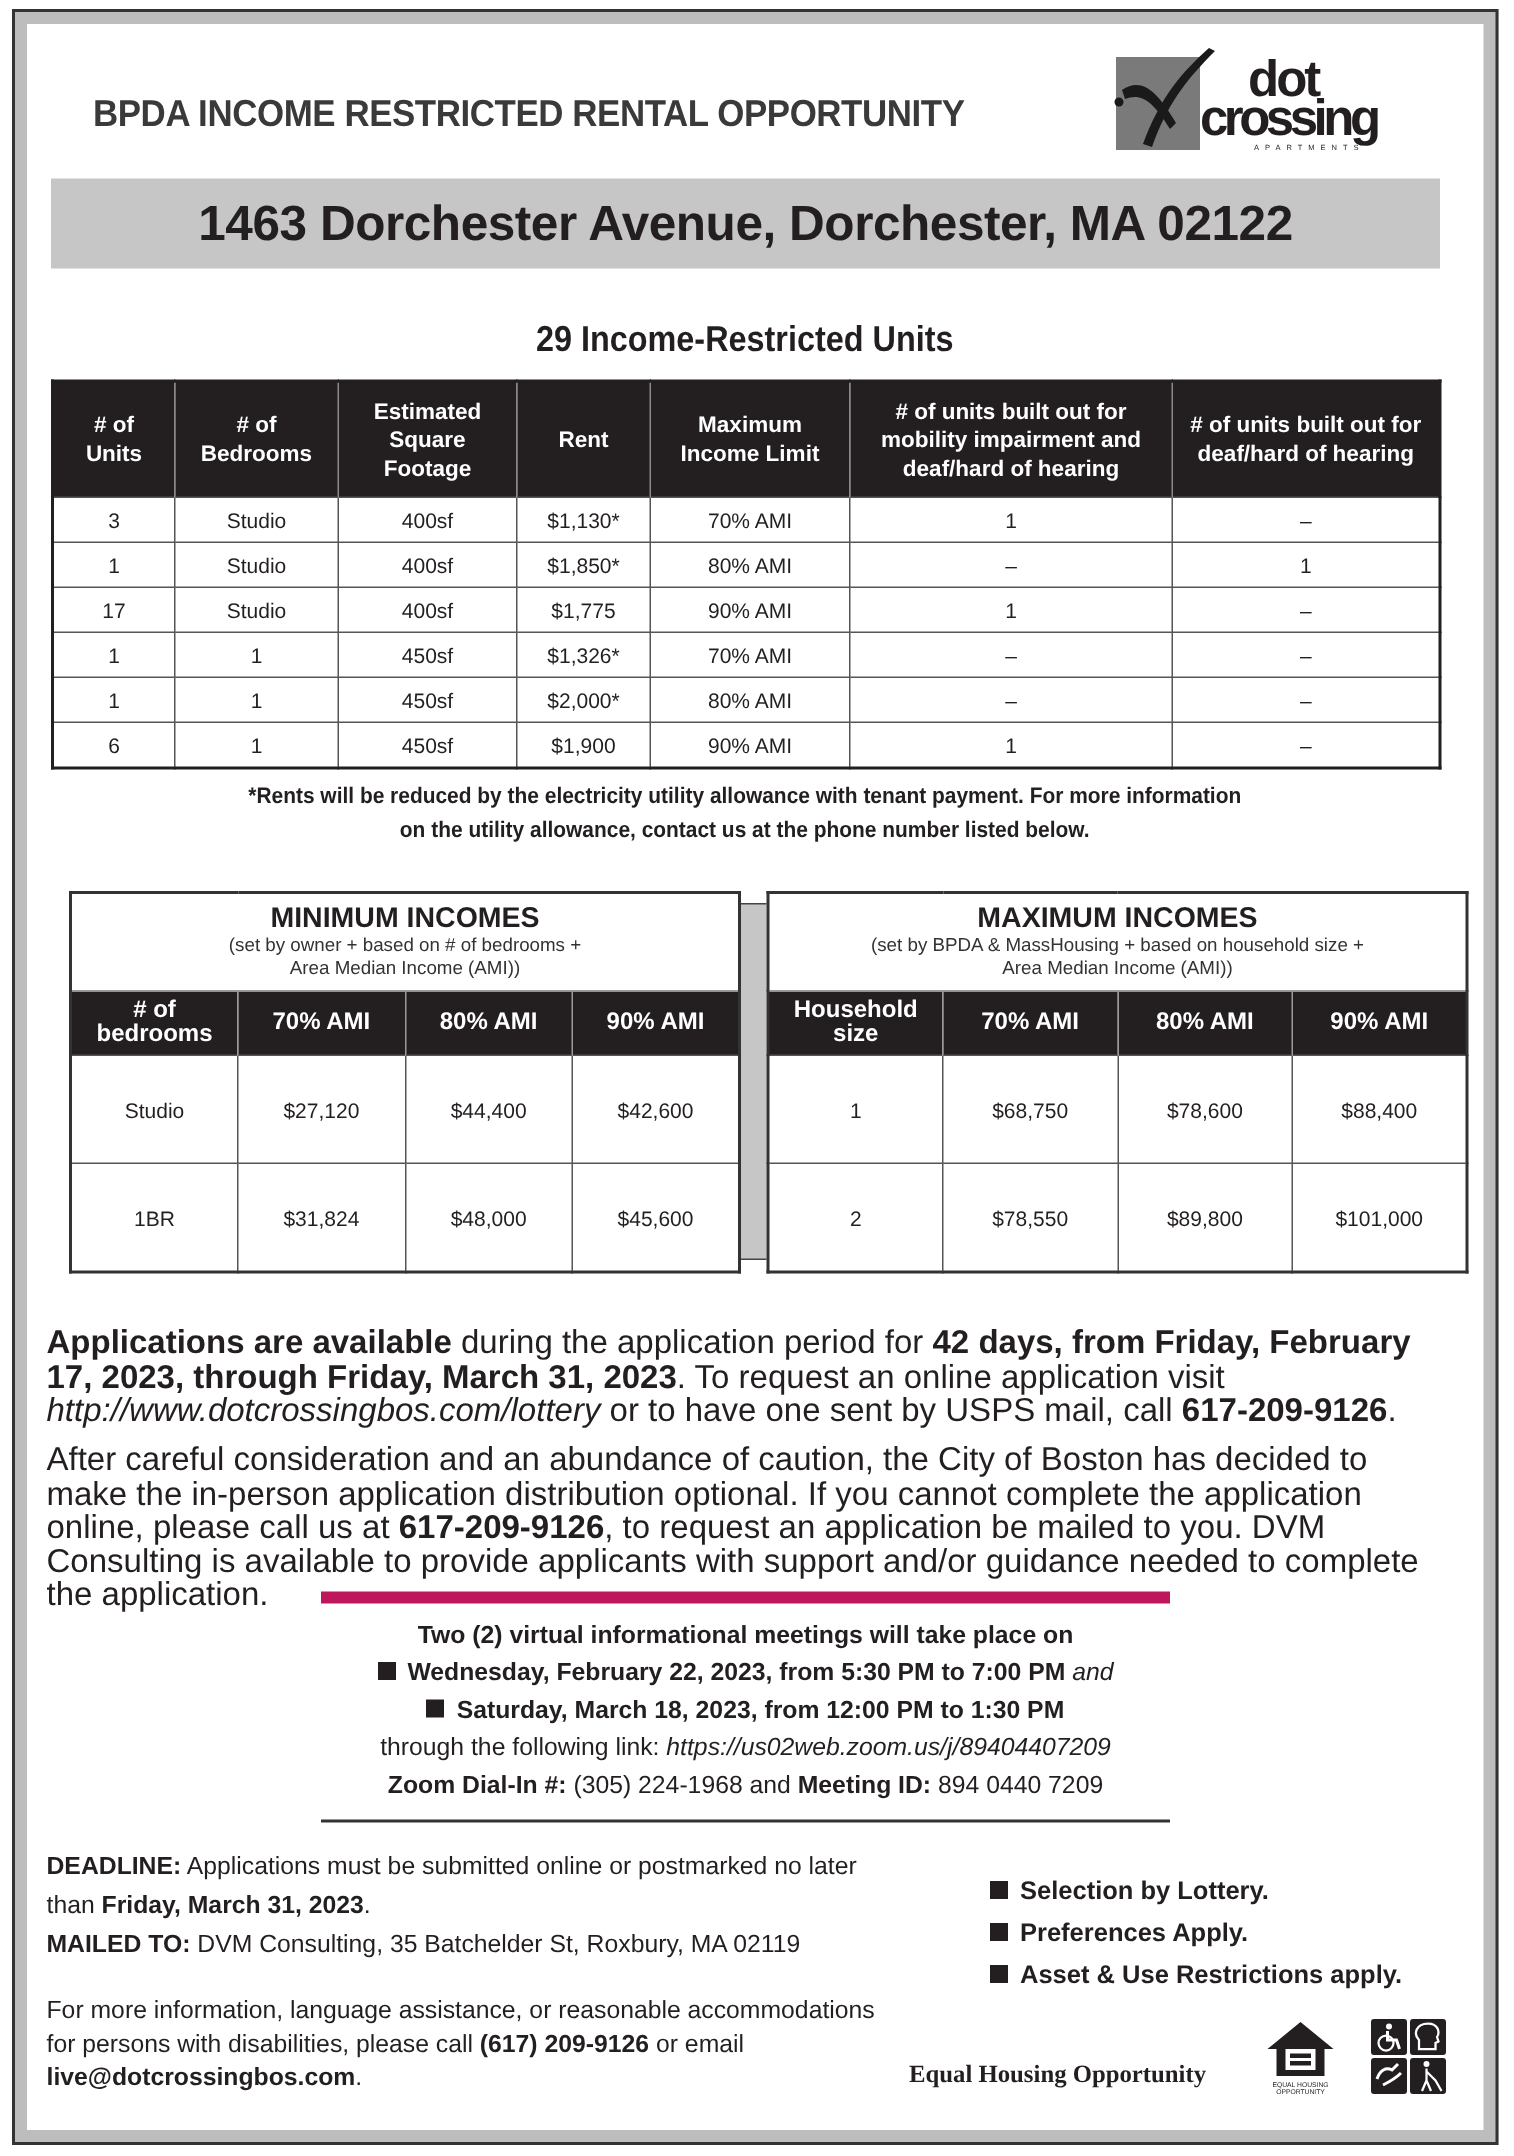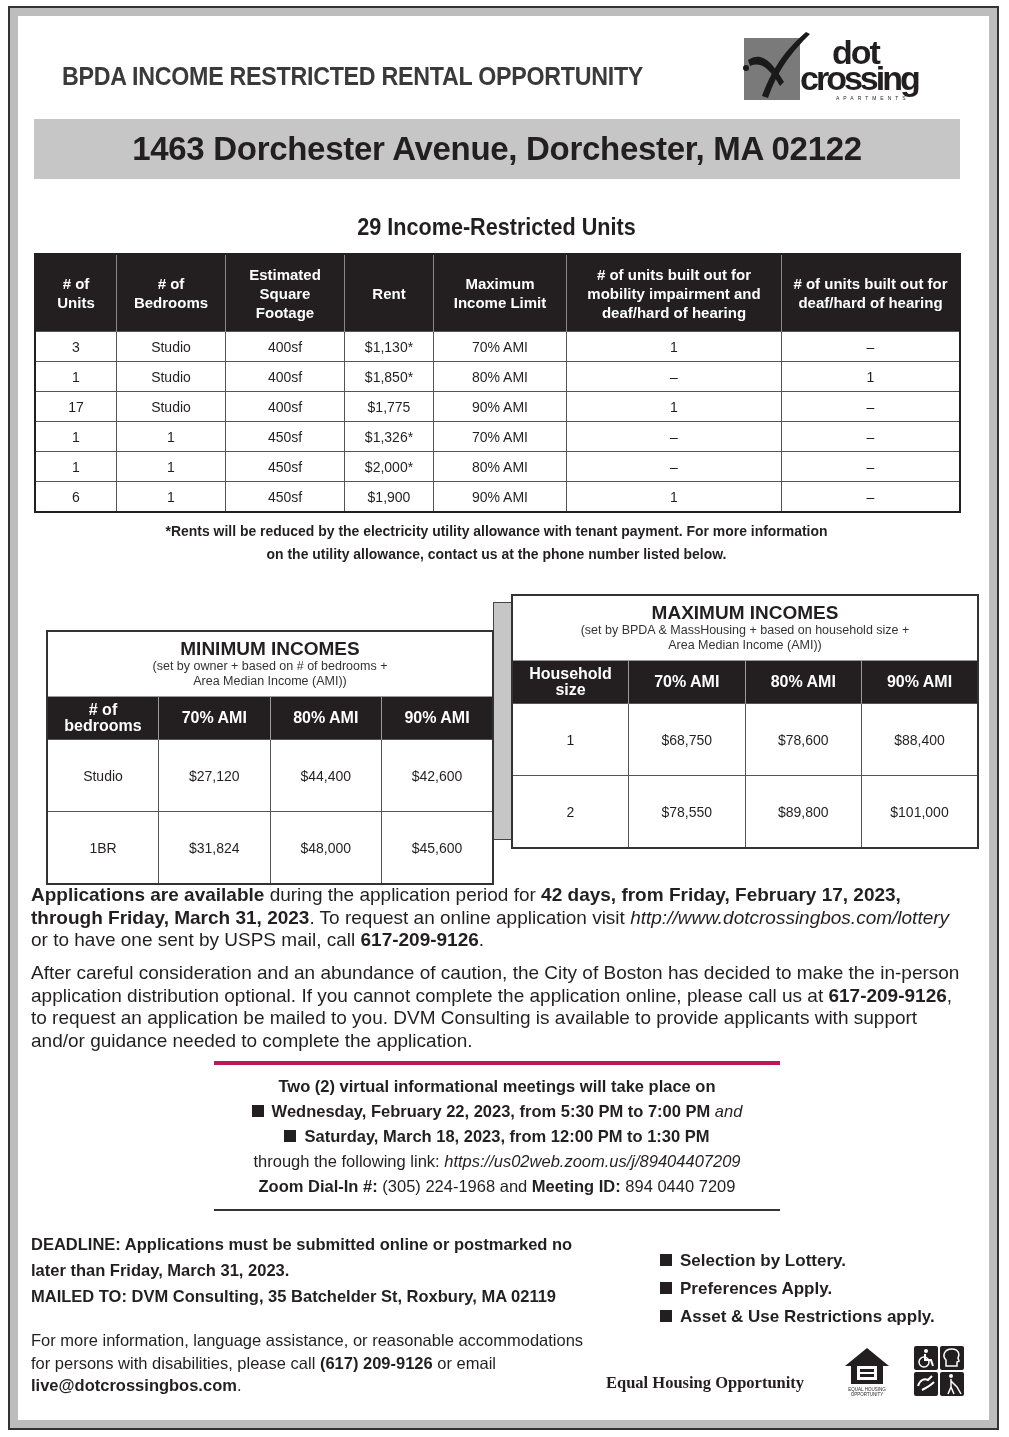--- a/index.html
+++ b/index.html
@@ -30,27 +30,27 @@
   .inc-table .cap td { height: 64px; text-align: center; vertical-align: middle; border-bottom: 1px solid #999; padding: 0; }
   .inc-title { font-weight: bold; font-size: 19px; display: block; line-height: 20px; }
   .inc-sub { font-size: 12.5px; line-height: 15px; display: block; color: #333; }
   .inc-table th { background: #231f20; color: #fff; font-weight: bold; font-size: 16px; line-height: 16px; height: 40px; border-right: 1px solid #999; text-align: center; }
   .inc-table th:last-child { border-right: none; }
   .inc-table td.val { height: 69px; text-align: center; border: 1px solid #555; font-size: 14px; }
   .inc-table tr td.val:first-child { border-left: none; }
   .inc-table tr td.val:last-child { border-right: none; }
   .gap-bar { position: absolute; left: 493px; top: 602px; width: 21px; height: 238px; background: #c6c6c6; border: 1px solid #444; box-sizing: border-box; }
 
-  .para { left: 31px; width: 930px; font-size: 19px; line-height: 22.5px; color: #231f20; }
+  .para { left: 31px; width: 930px; font-size: 22px; line-height: 22.5px; color: #231f20; }
   .para b { font-weight: bold; }
 
-  .meet { left: 214px; width: 566px; top: 1061px; border-top: 4px solid #be185d; border-bottom: 2px solid #333; padding: 9px 0 10px; text-align: center; font-size: 16.5px; line-height: 25px; }
+  .meet { left: 214px; width: 566px; top: 1061px; border-top: 8px solid #be185d; border-bottom: 2px solid #333; padding: 9px 0 10px; text-align: center; font-size: 16.5px; line-height: 25px; }
   .sq { display: inline-block; width: 12px; height: 12px; background: #231f20; margin-right: 8px; vertical-align: 0; }
 
-  .deadline { left: 31px; top: 1231px; width: 560px; font-size: 16.5px; line-height: 26px; font-weight: bold; }
+  .deadline { left: 31px; top: 1231px; width: 560px; font-size: 16.5px; line-height: 26px; }
   .moreinfo { left: 31px; top: 1329px; width: 560px; font-size: 16.5px; line-height: 22.5px; }
 
   .bullets { left: 660px; top: 1247px; font-size: 17px; line-height: 28px; font-weight: bold; }
   .eho-label { left: 606px; top: 1373px; font-weight: bold; font-size: 16.5px; font-family: Liberation Serif, serif; }
   .eho-logo { left: 842px; top: 1346px; width: 50px; height: 52px; }
   .access-icons { left: 914px; top: 1346px; width: 50px; height: 50px; }
 </style>
 </head>
 <body>
 
@@ -146,21 +146,21 @@
   </tbody>
 </table>
 
 <div class="abs footnote">
   <div>*Rents will be reduced by the electricity utility allowance with tenant payment. For more information</div>
   <div>on the utility allowance, contact us at the phone number listed below.</div>
 </div>
 
 <div class="gap-bar"></div>
 
-<div class="inc-wrap" style="left:46px; width:448px;margin-top:36px;">
+<div class="inc-wrap" style="left:46px; width:448px;">
   <table class="inc-table">
     <tbody>
         <tr class="cap">
           <td colspan="4">
       <span class="inc-title">MINIMUM INCOMES</span>
       <span class="inc-sub">(set by owner + based on # of bedrooms +</span>
       <span class="inc-sub">Area Median Income (AMI))</span>
     </td>
         </tr>
     <tr>

